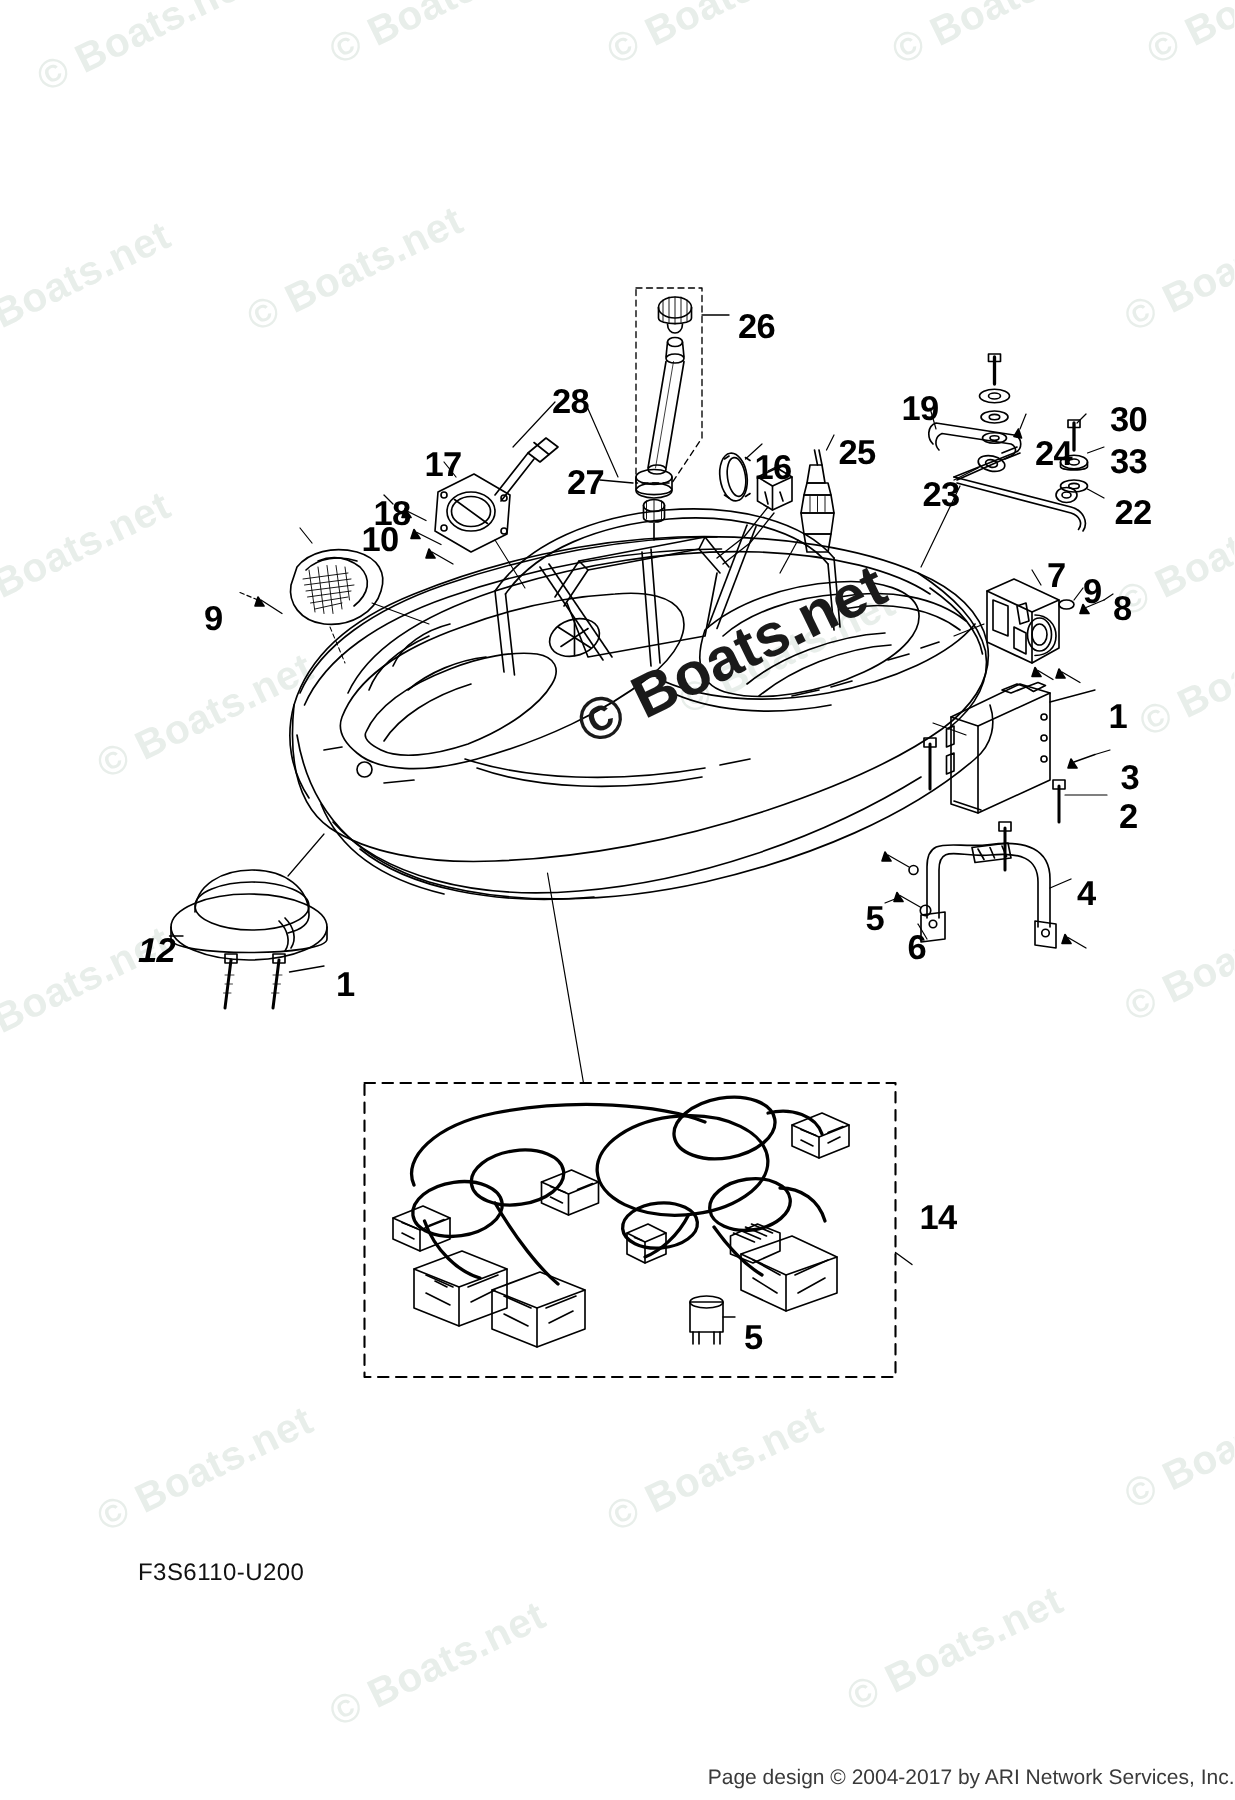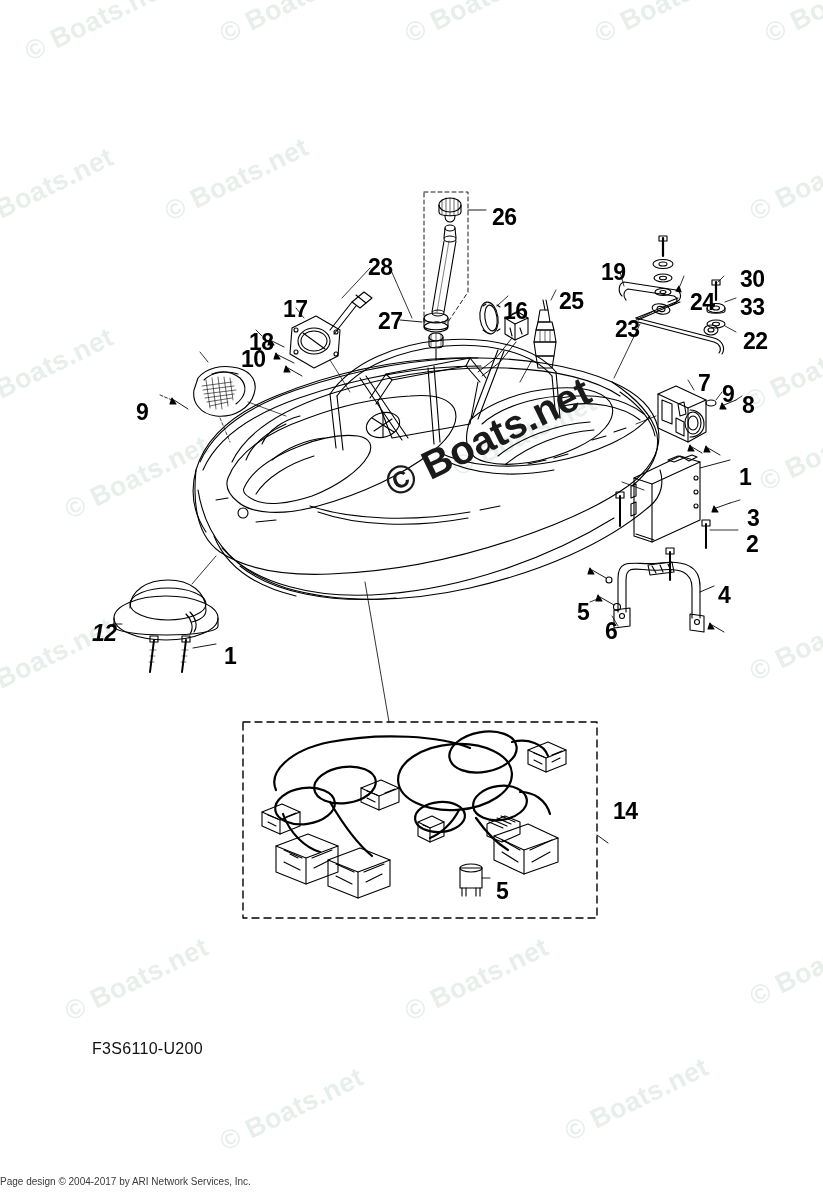--- a/index.html
+++ b/index.html
@@ -96,23 +96,23 @@
     font-size: 28px;
     color: #000;
     z-index: 7;
     white-space: nowrap;
   }
   #copyright-sub {
     position: absolute;
     left: 0;
     right: 0;
     top: 1176px;
-    text-align: left;
+    text-align: right;
     font-family: "Liberation Sans", sans-serif;
-    font-size: 10px;
+    font-size: 14px;
     color: #3a3a3a;
     z-index: 6;
     white-space: nowrap;
   }
 </style>
 </head>
 <body>
 
 <div id="page">
 

